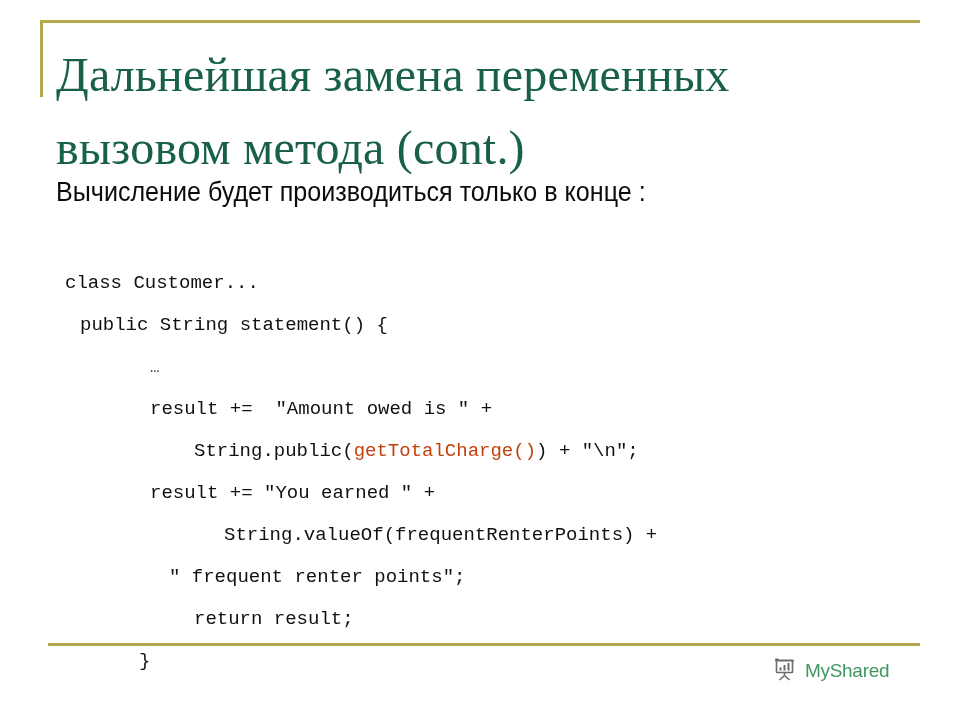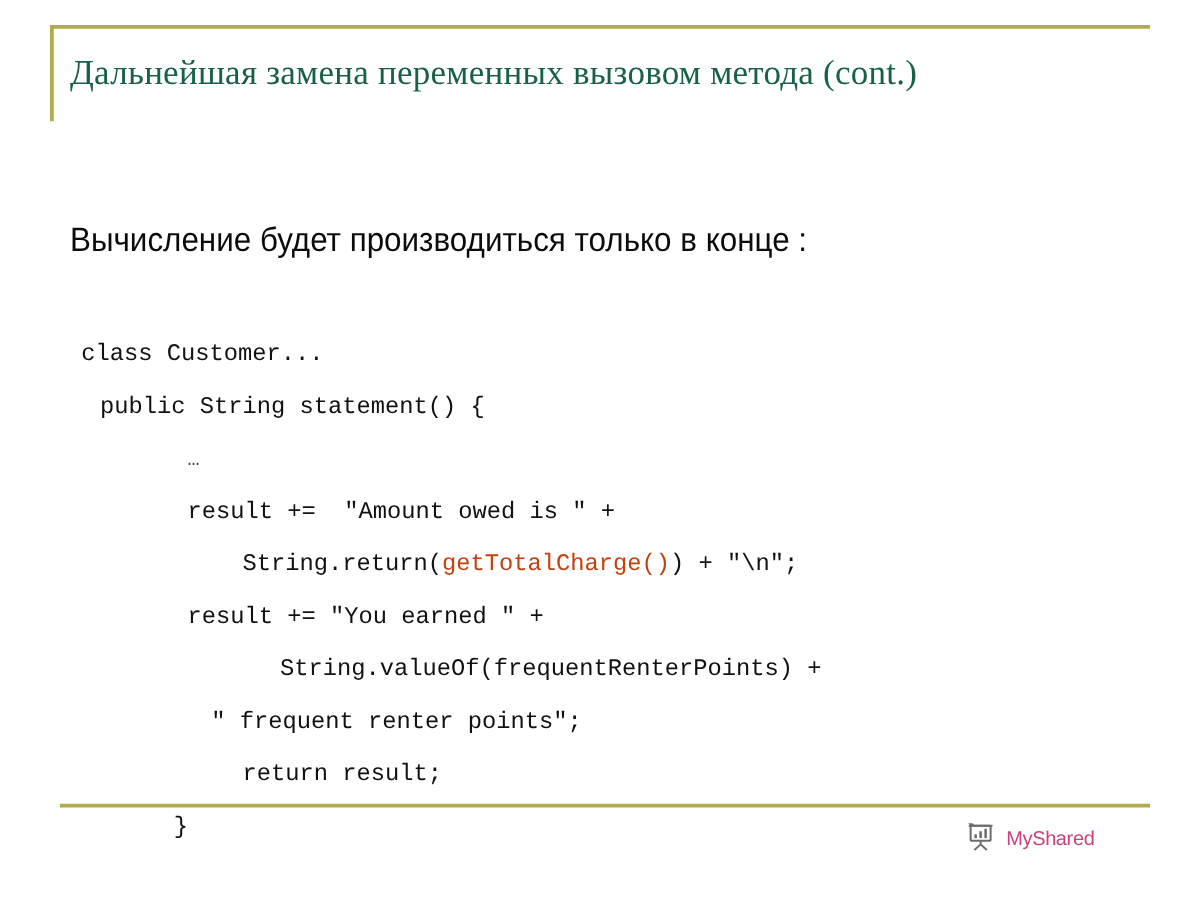--- a/index.html
+++ b/index.html
@@ -42,22 +42,22 @@
     background: #b3a94f;
   }
 
   
   .title {
     position: absolute;
     left: 56px;
     top: 38px;
     width: 830px;
     font-family: "Liberation Serif", serif;
-    font-size: 28px;
-    line-height: 41px;
+    font-size: 48px;
+    line-height: 73px;
     color: #18604a;
     letter-spacing: 0.2px;
   }
 
   
   .subtitle {
     position: absolute;
     left: 56px;
     top: 176px;
     width: 860px;
@@ -108,22 +108,22 @@
     position: absolute;
     left: 772px;
     top: 656px;
     display: flex;
     align-items: center;
     gap: 7px;
     opacity: 0.82;
   }
   .watermark-text {
     font-family: "Liberation Sans", sans-serif;
-    font-size: 16px;
-    color: #be185d;
+    font-size: 19px;
+    color: #15803d;
     letter-spacing: -0.3px;
   }
   .watermark-icon { display: block; }
 </style>
 </head>
 <body>
 
 <div id="slide">
 
   <div class="rule-top"></div>
@@ -132,21 +132,21 @@
 
   <div class="title">Дальнейшая замена переменных вызовом метода (cont.)</div>
 
   <div class="subtitle">Вычисление будет производиться только в конце :</div>
 
   <div class="code" id="code-block">
       <div class="code-line i0"><span class="seg seg-plain">class Customer...</span></div>
       <div class="code-line i1"><span class="seg seg-plain">public String statement() {</span></div>
       <div class="code-line i2"><span class="seg seg-plain ellipsis-line">…</span></div>
       <div class="code-line i2"><span class="seg seg-plain">result +=  "Amount owed is " +</span></div>
-      <div class="code-line i3"><span class="seg seg-plain">String.return(</span><span class="seg seg-red">getTotalCharge()</span><span class="seg seg-plain">) + "\n";</span></div>
+      <div class="code-line i3"><span class="seg seg-plain">String.public(</span><span class="seg seg-red">getTotalCharge()</span><span class="seg seg-plain">) + "\n";</span></div>
       <div class="code-line i2"><span class="seg seg-plain">result += "You earned " +</span></div>
       <div class="code-line i4"><span class="seg seg-plain">String.valueOf(frequentRenterPoints) +</span></div>
       <div class="code-line i5"><span class="seg seg-plain">" frequent renter points";</span></div>
       <div class="code-line i3"><span class="seg seg-plain">return result;</span></div>
       <div class="code-line i6"><span class="seg seg-plain">}</span></div>
     </div>
 
   <div class="watermark">
     <span class="watermark-icon">
       <svg width="26" height="26" viewBox="0 0 26 26" aria-hidden="true">

